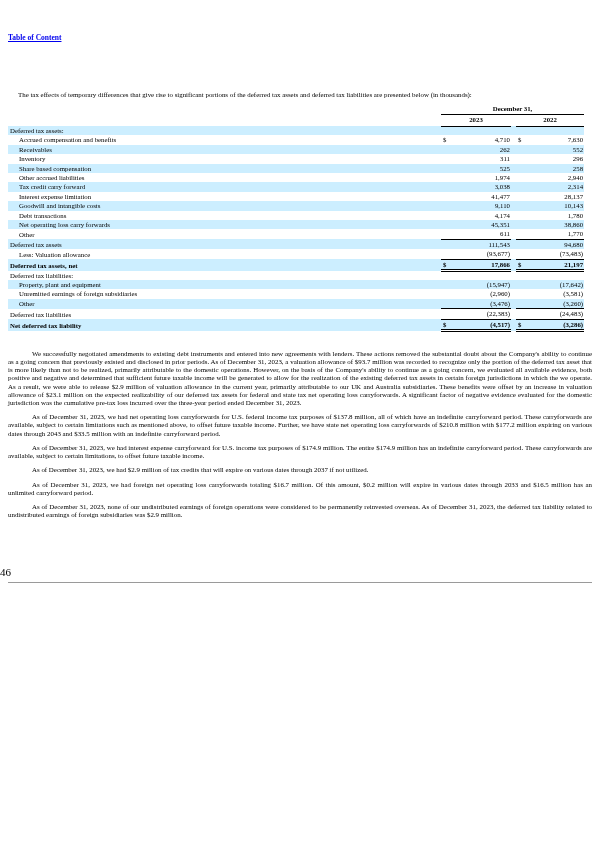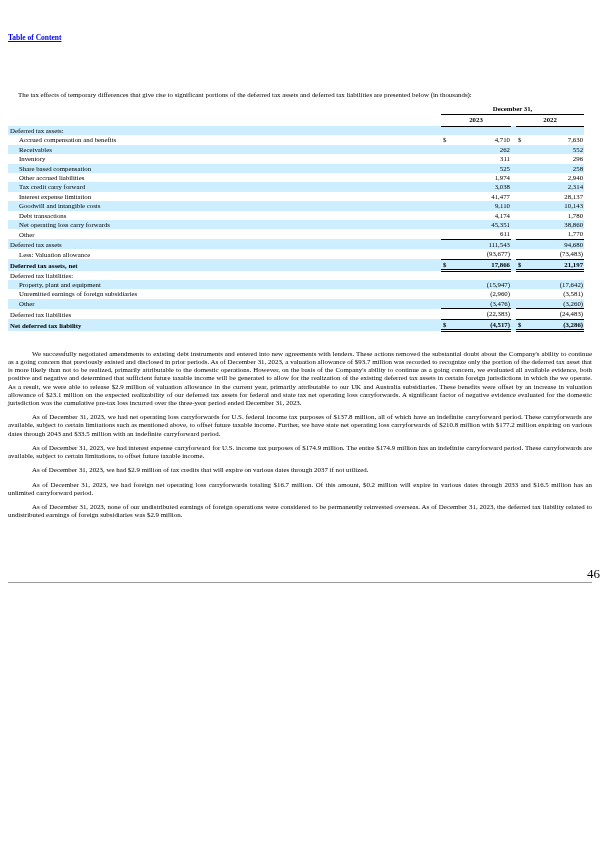--- a/index.html
+++ b/index.html
@@ -39,21 +39,21 @@
   td.u2 { border-bottom:3px double #000; }
 
   .paras { position:absolute; top:330px; left:8px; right:8px; }
   .paras p {
     margin:0 0 6.2px 0; font-size:6.9px; line-height:8.15px;
     text-align:justify; text-indent:24px;
   }
 
   .pagenum {
     position:absolute; top:546px; left:0; width:600px;
-    text-align:right; font-size:13px;
+    text-align:left; font-size:11px;
   }
   .footer-rule {
     position:absolute; top:562px; left:8px; width:584px; height:0;
     border-top:1px solid var(--divider,#9a9a9a);
   }
 </style>
 </head>
 <body>
 
 <div class="page">

